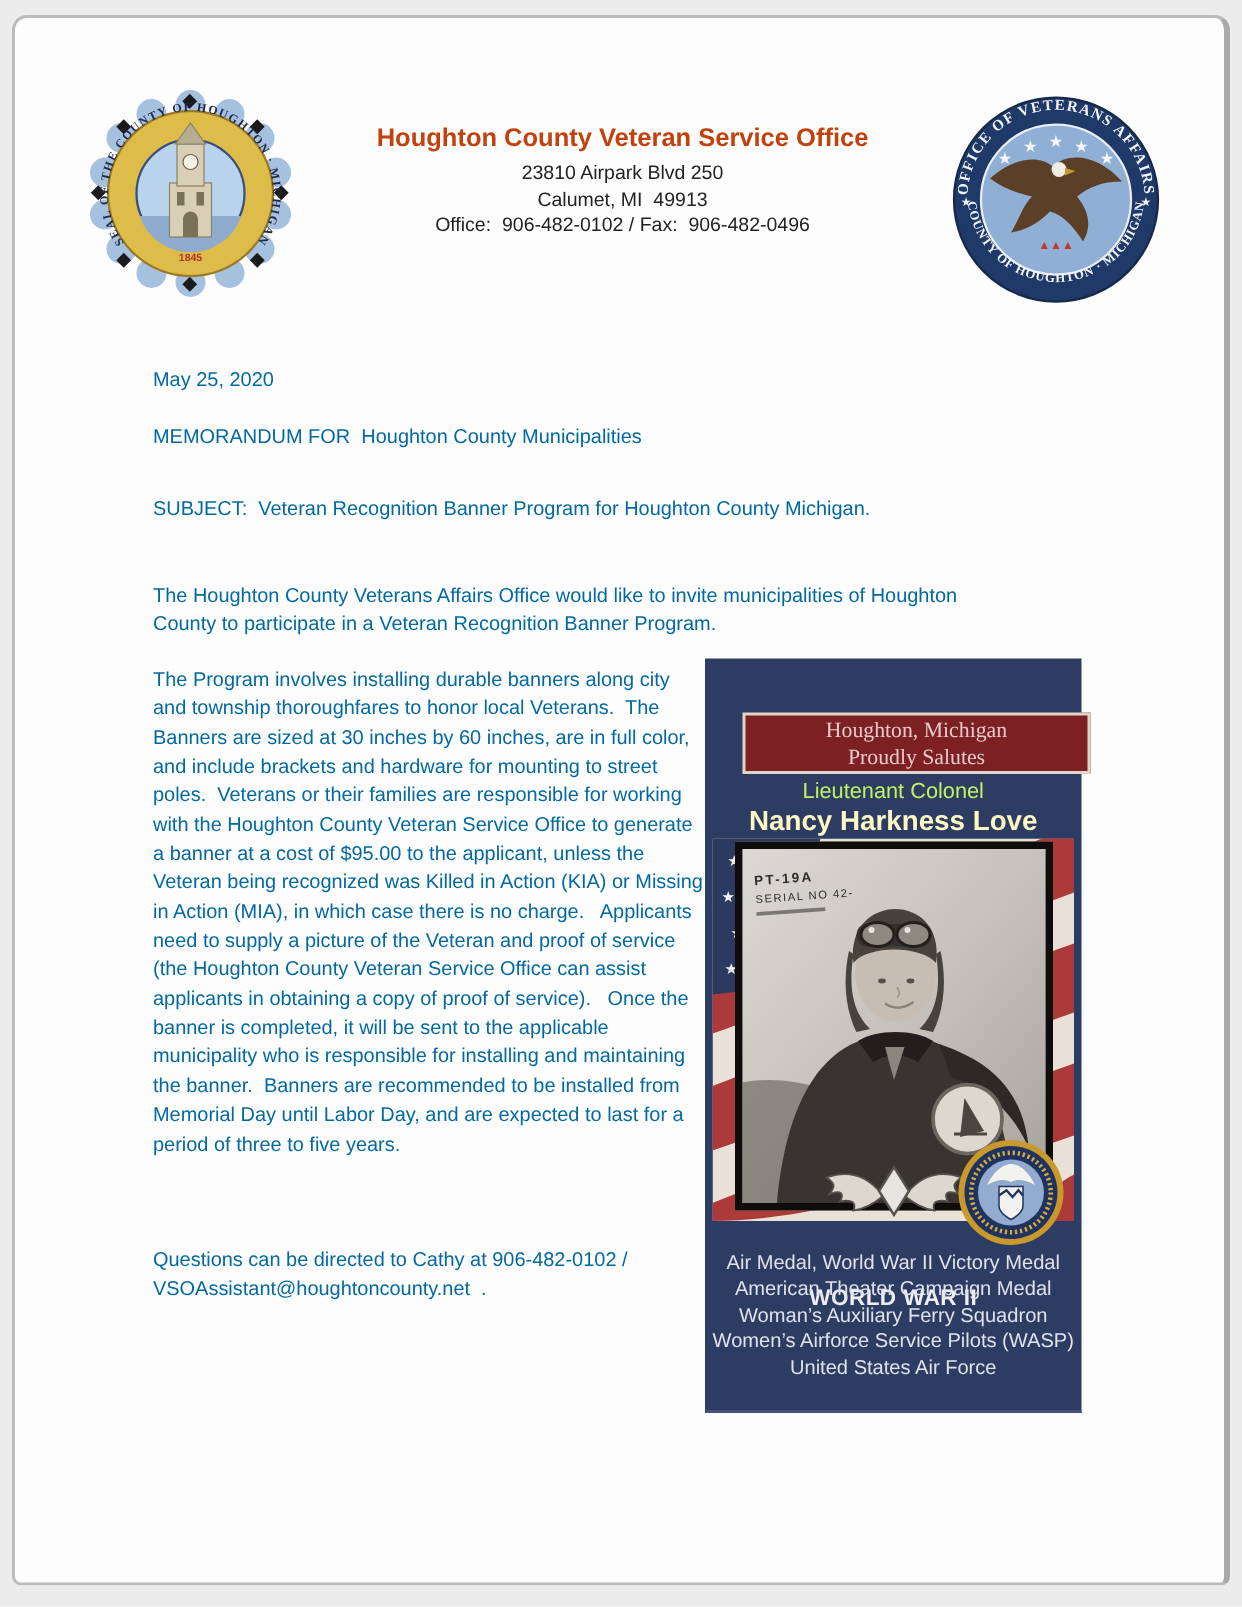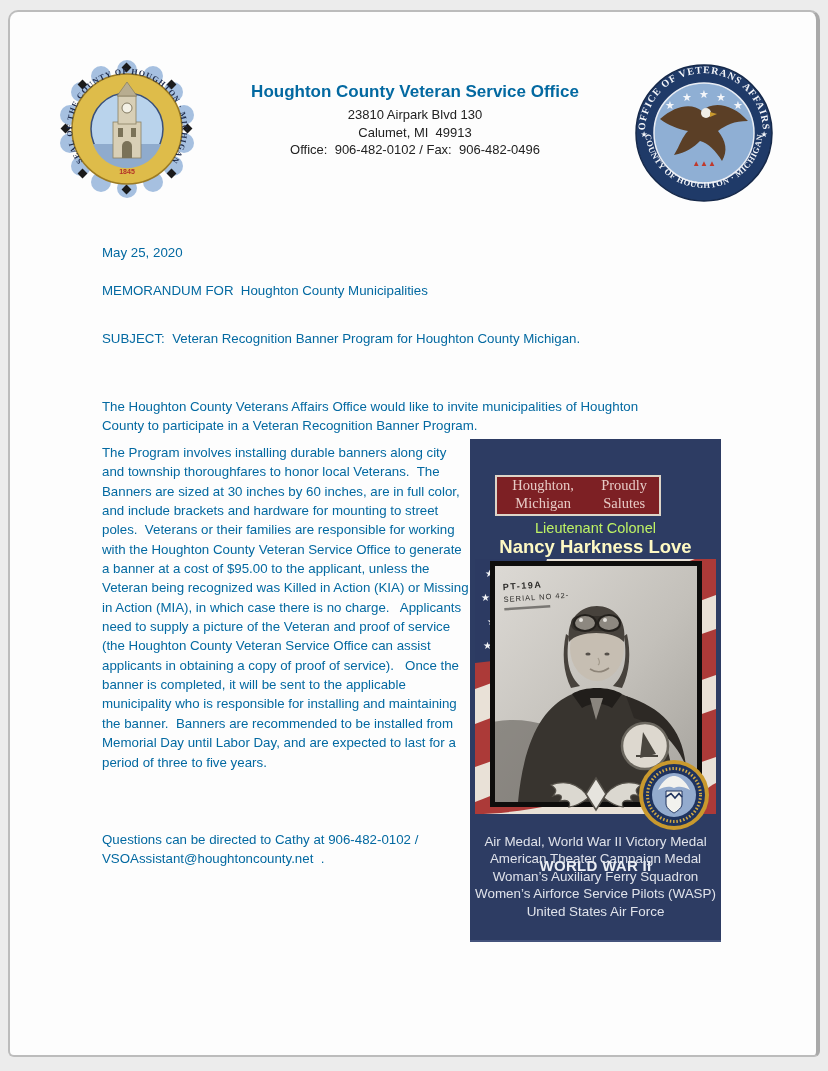--- a/index.html
+++ b/index.html
@@ -13,40 +13,40 @@
     position:absolute;left:8px;top:10px;width:806px;height:1043px;
     background:#fdfdfd;
     border:2px solid #bcbcbc;border-right:4px solid #a9a9a9;
     border-radius:10px 10px 6px 6px;
   }
   .abs{position:absolute;}
   
   .header-block{
     left:150px;top:70px;width:510px;text-align:center;color:#1c1c1c;
   }
-  .header-title{font-size:17px;font-weight:bold;color:#0369a1;margin-bottom:4px;white-space:pre-wrap;}
+  .header-title{font-size:17px;font-weight:bold;color:#c2410c;margin-bottom:4px;white-space:pre-wrap;}
   .header-line{font-size:13px;line-height:17.5px;color:#222;white-space:pre-wrap;}
   .seal{overflow:visible;}
   
   .letter-text{color:#0369a1;font-size:13.3px;white-space:pre-wrap;}
   .date-line{left:92px;top:233px;}
   .memo-line{left:92px;top:271px;}
   .subject-line{left:92px;top:319px;}
-  .intro-para{left:92px;top:375px;width:578px;line-height:19px;margin-top:10px;}
+  .intro-para{left:92px;top:375px;width:578px;line-height:19px;}
   .main-para{left:92px;top:431px;width:368px;line-height:19.35px;}
   .questions-para{left:92px;top:818px;width:402px;line-height:19px;}
   
   .banner{
     left:460px;top:427px;width:251px;height:501px;
     background:#2d3c63;border-bottom:2px solid #44537c;
   }
   .salute-box{
-    left:25px;top:36px;width:166px;height:41px;box-sizing:border-box;
+    left:25px;top:36px;width:232px;height:41px;box-sizing:border-box;
     background:#7d2024;border:2px solid #ddd5c8;
-    display:flex;flex-direction:row;justify-content:center;
+    display:flex;flex-direction:column;justify-content:flex-end;
     text-align:center;
     font-family:"Liberation Serif",serif;
     font-size:14.5px;line-height:17.5px;color:#e7cbc6;
   }
   .banner-rank{left:0;top:81px;width:100%;text-align:center;font-size:14.5px;color:#bef264;}
   .banner-name{left:0;top:97px;width:100%;text-align:center;font-size:18.5px;font-weight:bold;color:#fef9c3;}
   .flag-bg{left:5px;top:120px;}
   .photo-frame{
     left:20px;top:122px;width:212px;height:246px;box-sizing:border-box;
     border:5px solid #0e0d0c;background:#c2bfba;
@@ -106,21 +106,21 @@
       <path id="hseal-arc" d="M 28.1,105.9 A 55,55 0 1 1 105.9,105.9"></path>
     </defs>
     <text font-family="Liberation Serif" ,serif="" font-size="8" font-weight="bold" fill="#1d2a4a" letter-spacing="1">
       <textPath href="#hseal-arc" startOffset="50%" text-anchor="middle">SEAL OF THE COUNTY OF HOUGHTON · MICHIGAN</textPath>
     </text>
     <text x="67" y="112" text-anchor="middle" font-size="7" font-weight="bold" fill="#b33228">1845</text>
   </svg>
 
   <div class="abs header-block">
     <div class="header-title">Houghton County Veteran Service Office</div>
-    <div class="header-line">23810 Airpark Blvd 130</div>
+    <div class="header-line">23810 Airpark Blvd 250</div>
     <div class="header-line">Calumet, MI  49913</div>
     <div class="header-line">Office:  906-482-0102 / Fax:  906-482-0496</div>
   </div>
 
   <svg class="abs seal" style="left:625px;top:52px;" width="138" height="138" viewBox="-69 -69 138 138">
     <circle cx="0" cy="0" r="68" fill="#1f3a68" stroke="#16294a" stroke-width="1.5"></circle>
     <circle cx="0" cy="0" r="50" fill="#8fafd4" stroke="#e9edf4" stroke-width="1.5"></circle>
     <g fill="#f3f5f9" font-size="11">
       <text x="-34" y="-24" text-anchor="middle">★</text>
       <text x="-17" y="-32" text-anchor="middle">★</text>

